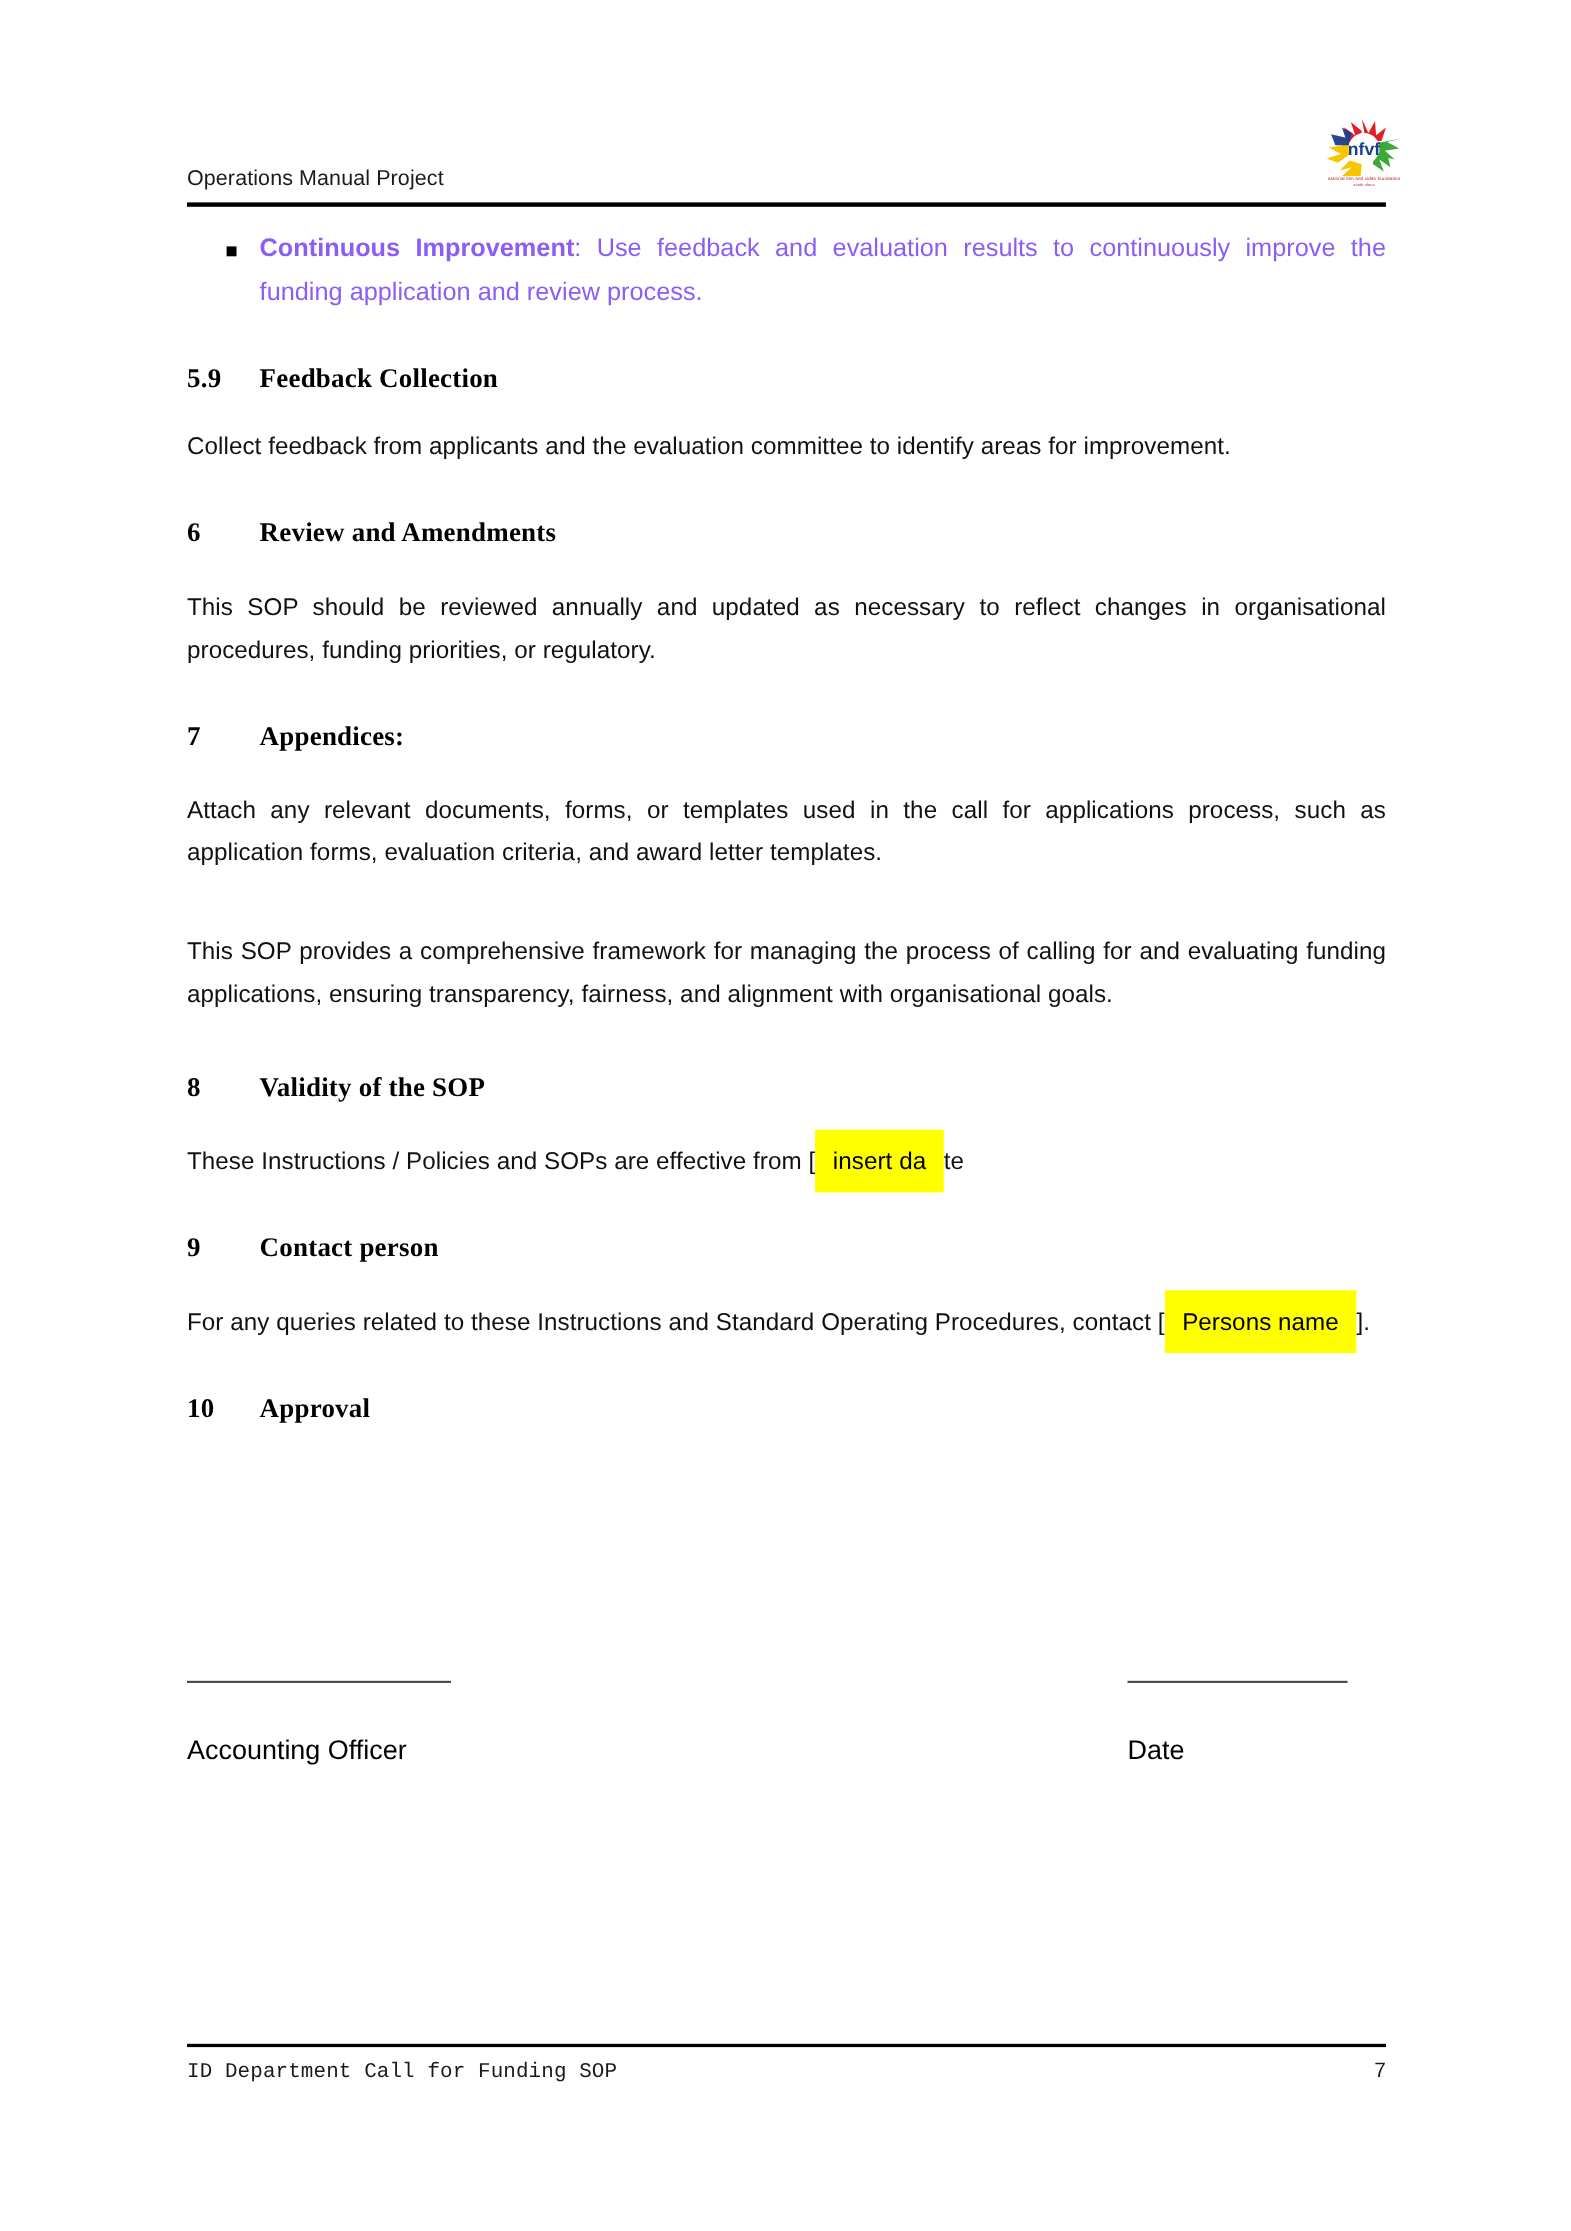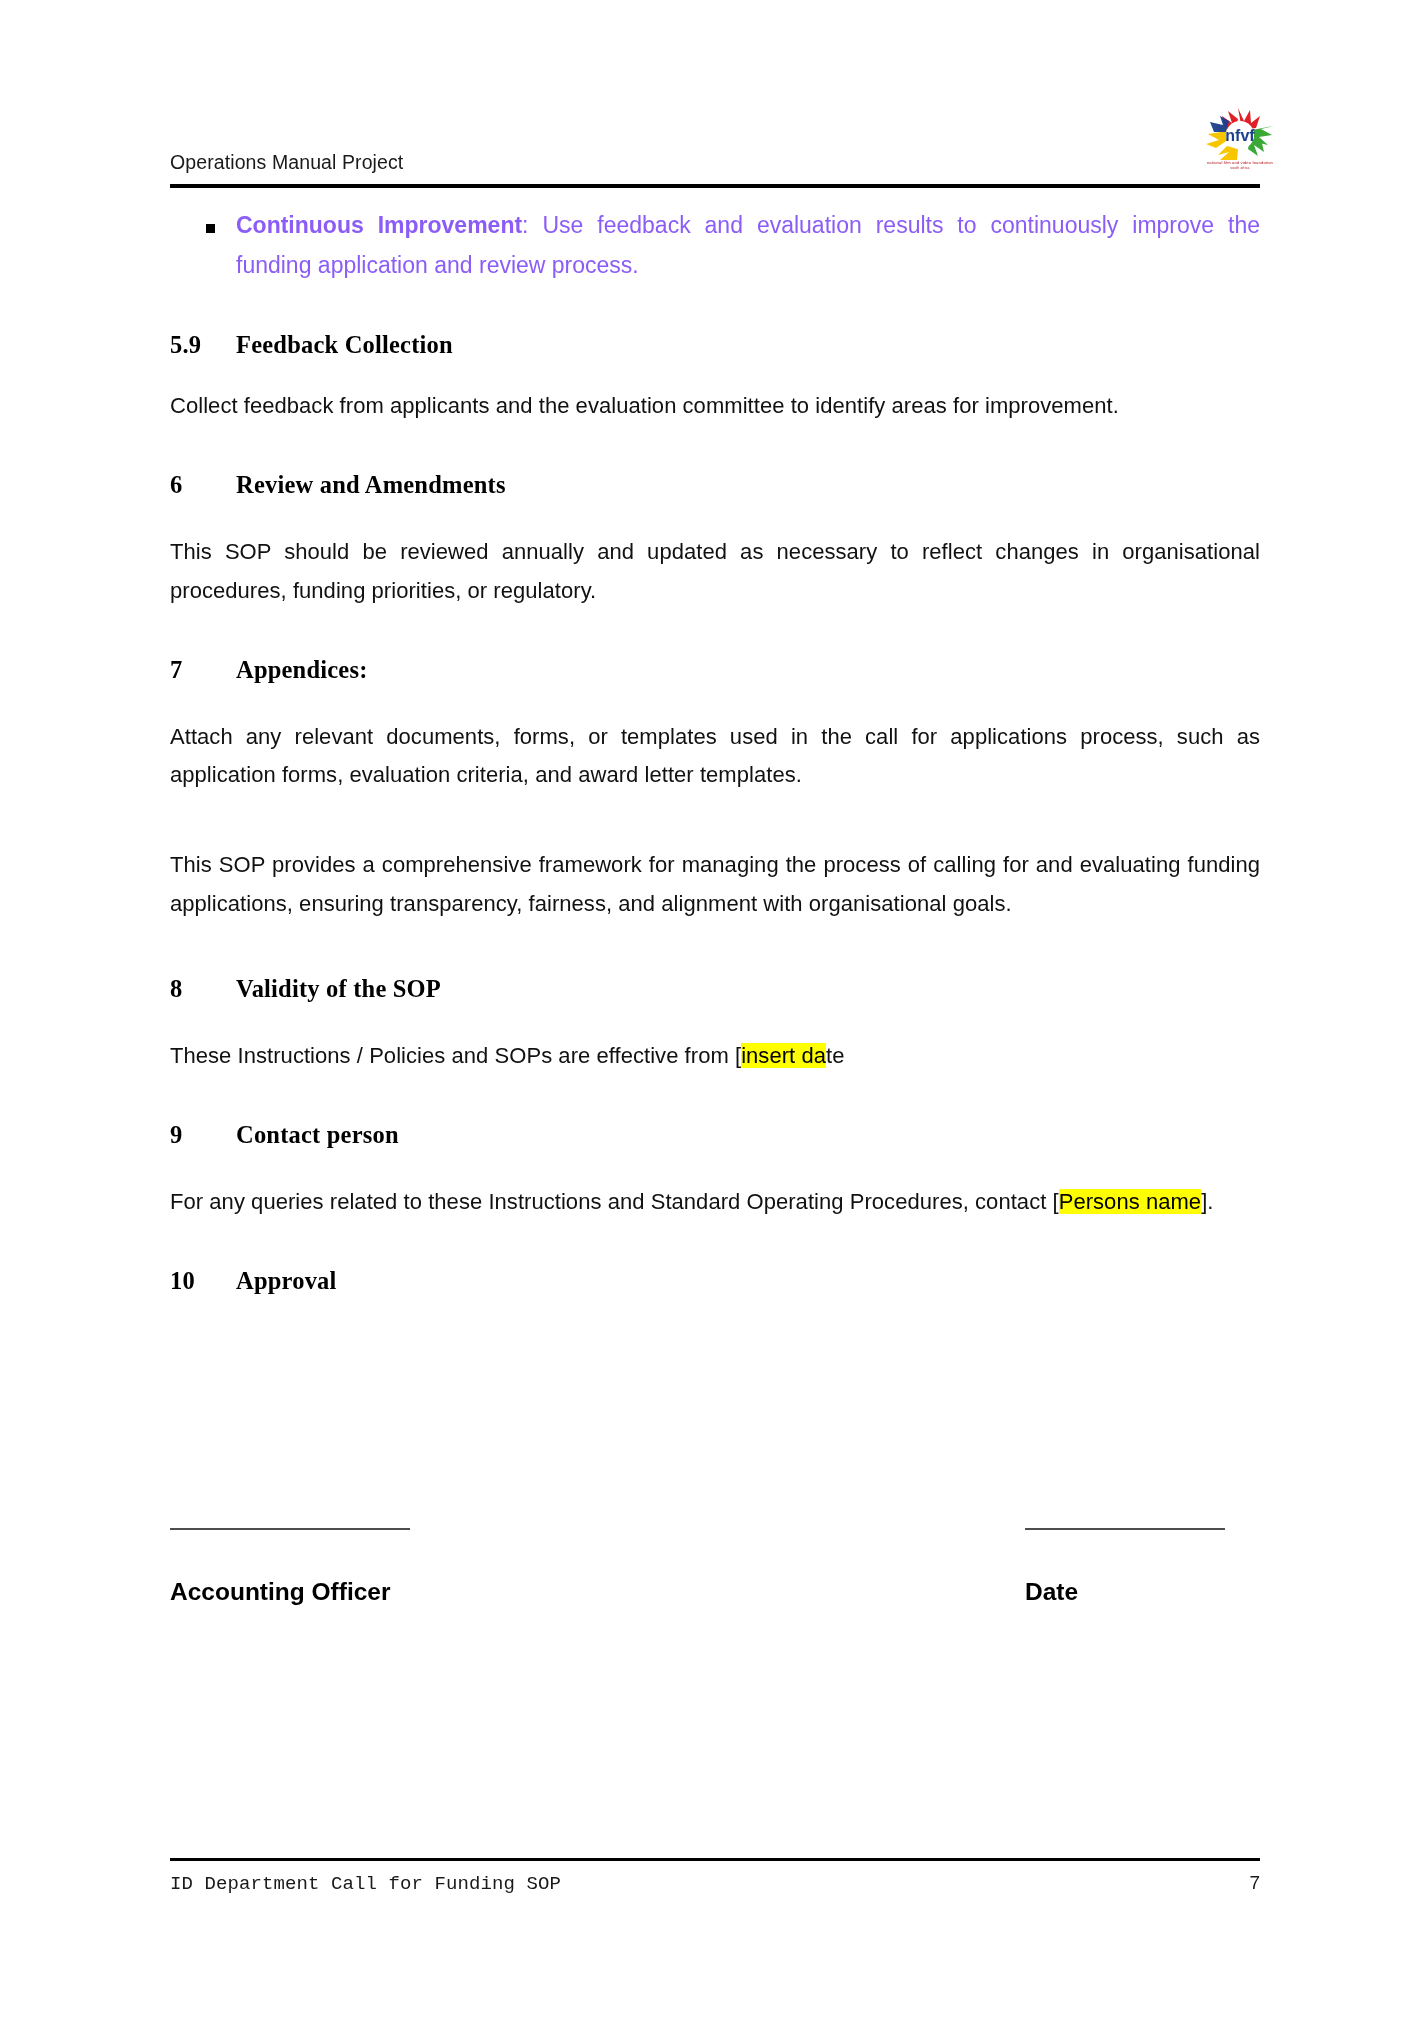--- a/index.html
+++ b/index.html
@@ -128,21 +128,21 @@
   }
   .heading .txt { white-space: nowrap; }
   .sp-28 { height: 28px; }
   .sp-34 { height: 34px; }
   .sp-46 { height: 46px; }
   .sp-52 { height: 52px; }
 
   mark.hl {
     background: #ffff00;
     color: #000000;
-    padding: 0;
+    padding: 16px;
   }
 
   
   .sign-block {
     position: absolute;
     left: 170px;
     top: 1528px;
     width: 1090px;
     height: 160px;
   }
@@ -152,21 +152,21 @@
   }
   .sig.left  { left: 0px;   width: 240px; }
   .sig.right { left: 855px; width: 200px; }
   .sig-line {
     height: 2px;
     background: #4d4d4d;
     width: 100%;
   }
   .sig-label {
     margin-top: 48px;
-    font-weight: bold;
+    font-weight: normal;
     font-size: 24.5px;
     color: #000000;
     white-space: nowrap;
   }
 
   
   .footer {
     position: absolute;
     left: 170px;
     top: 1858px;

